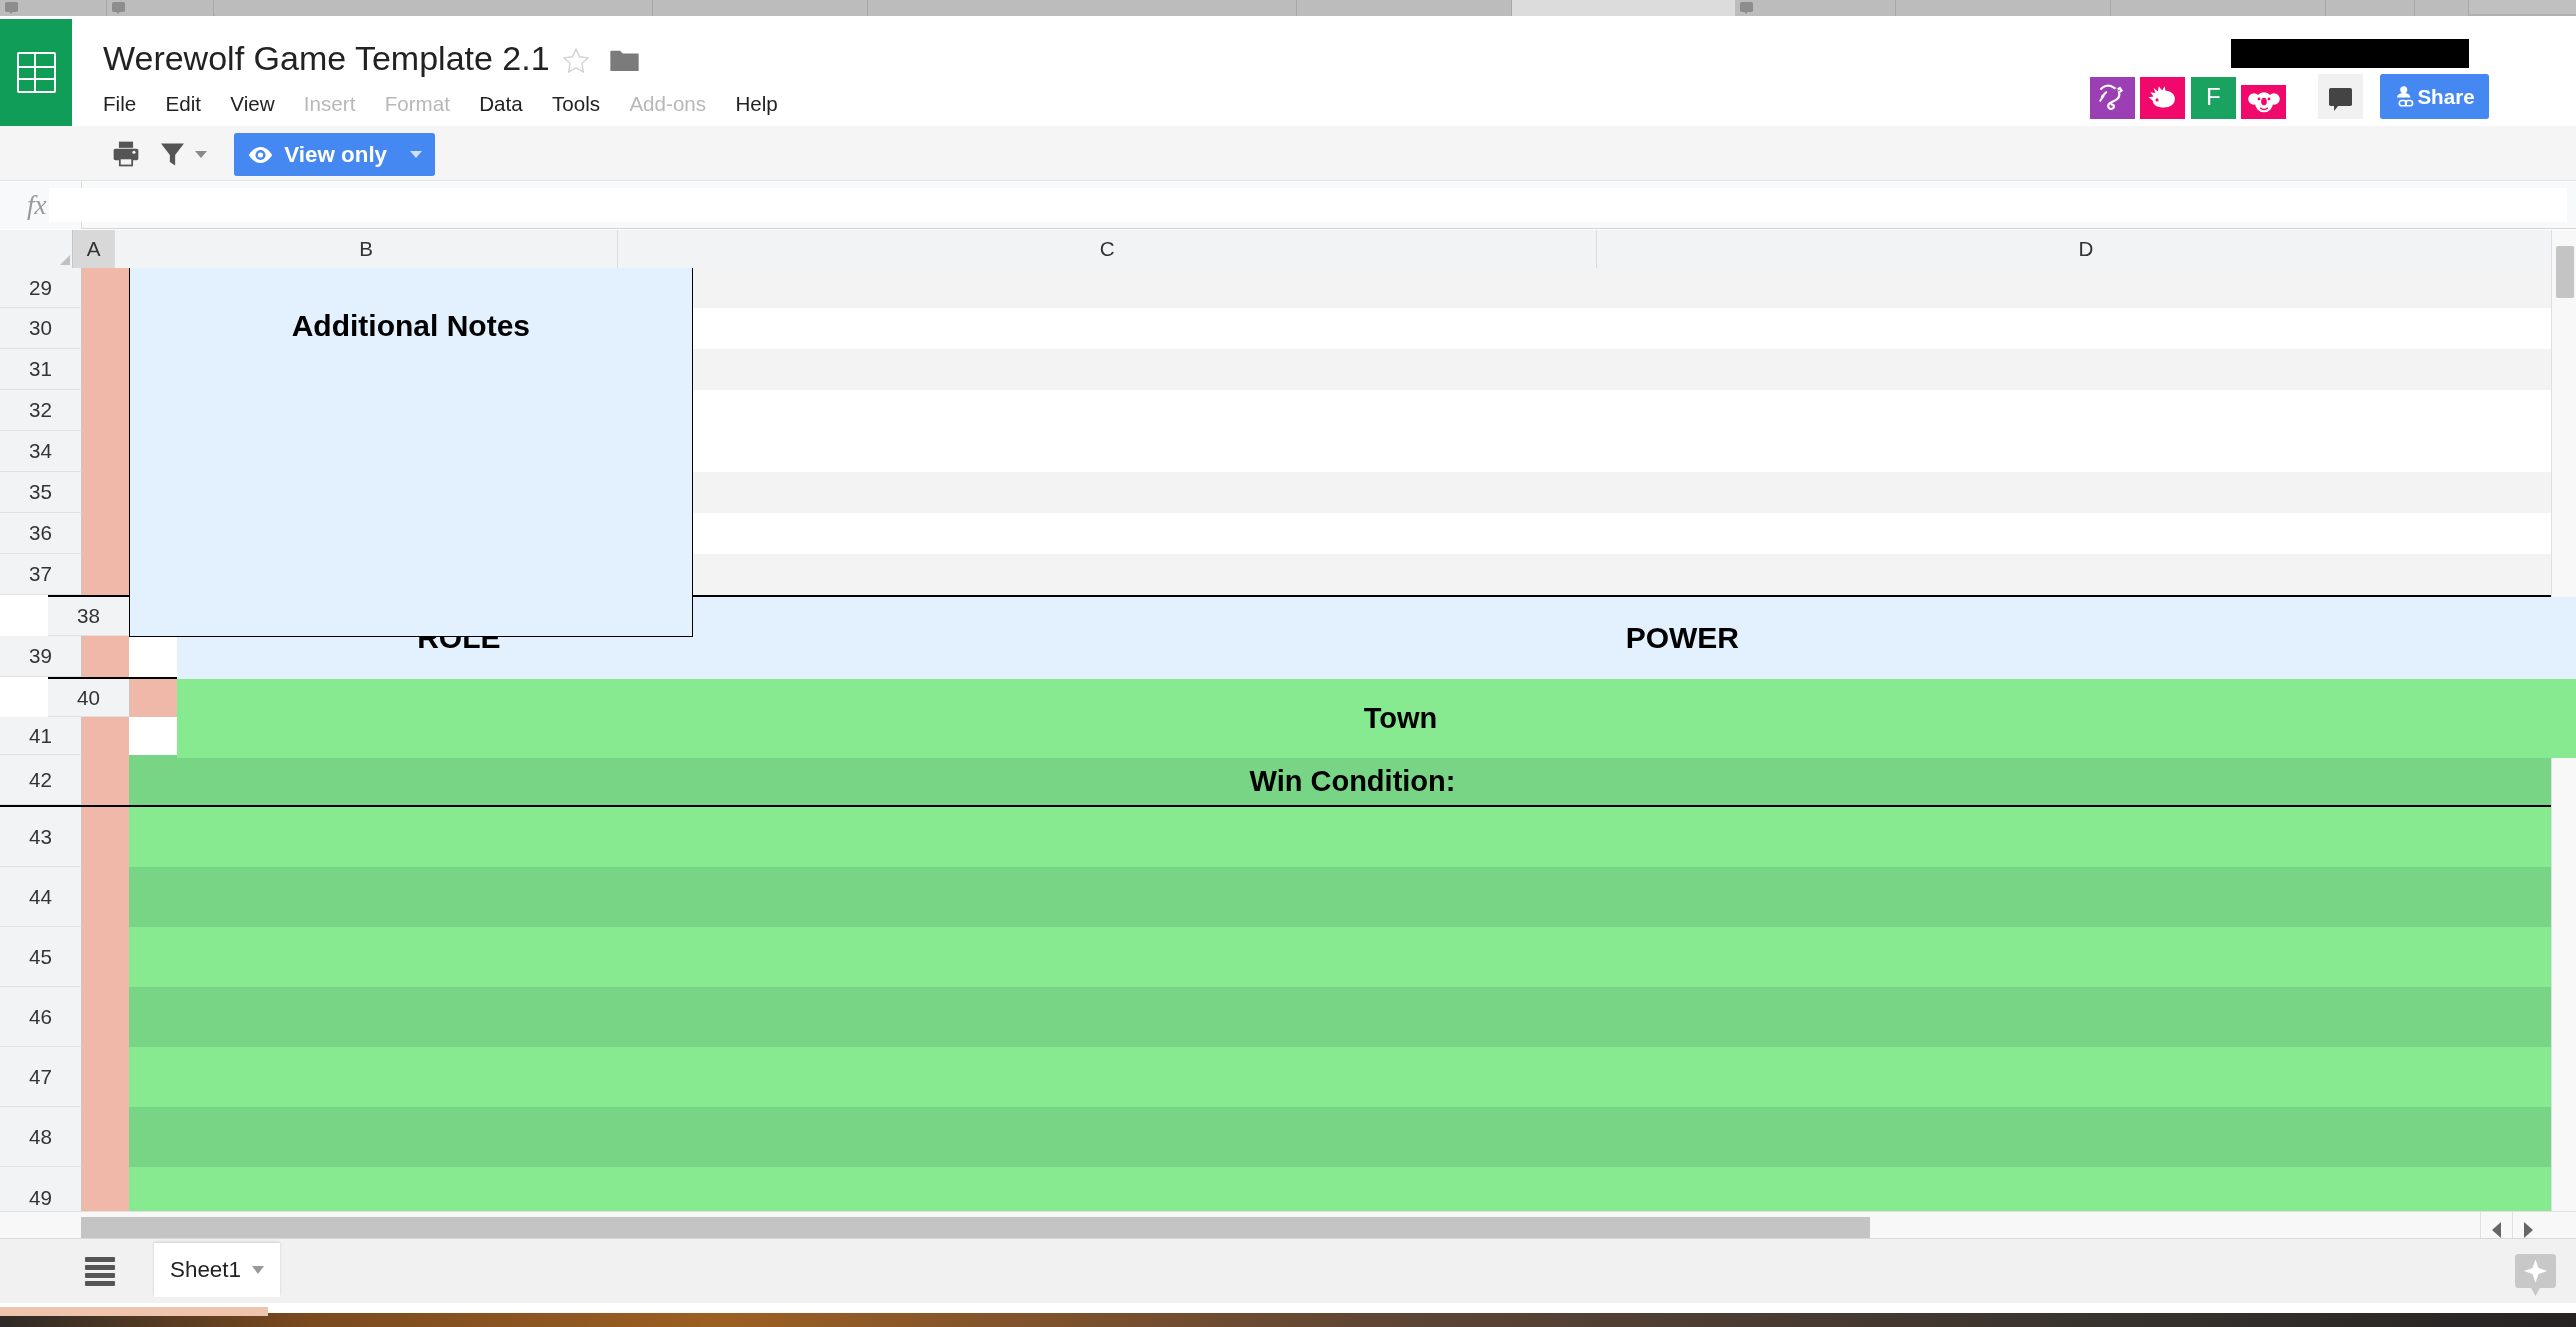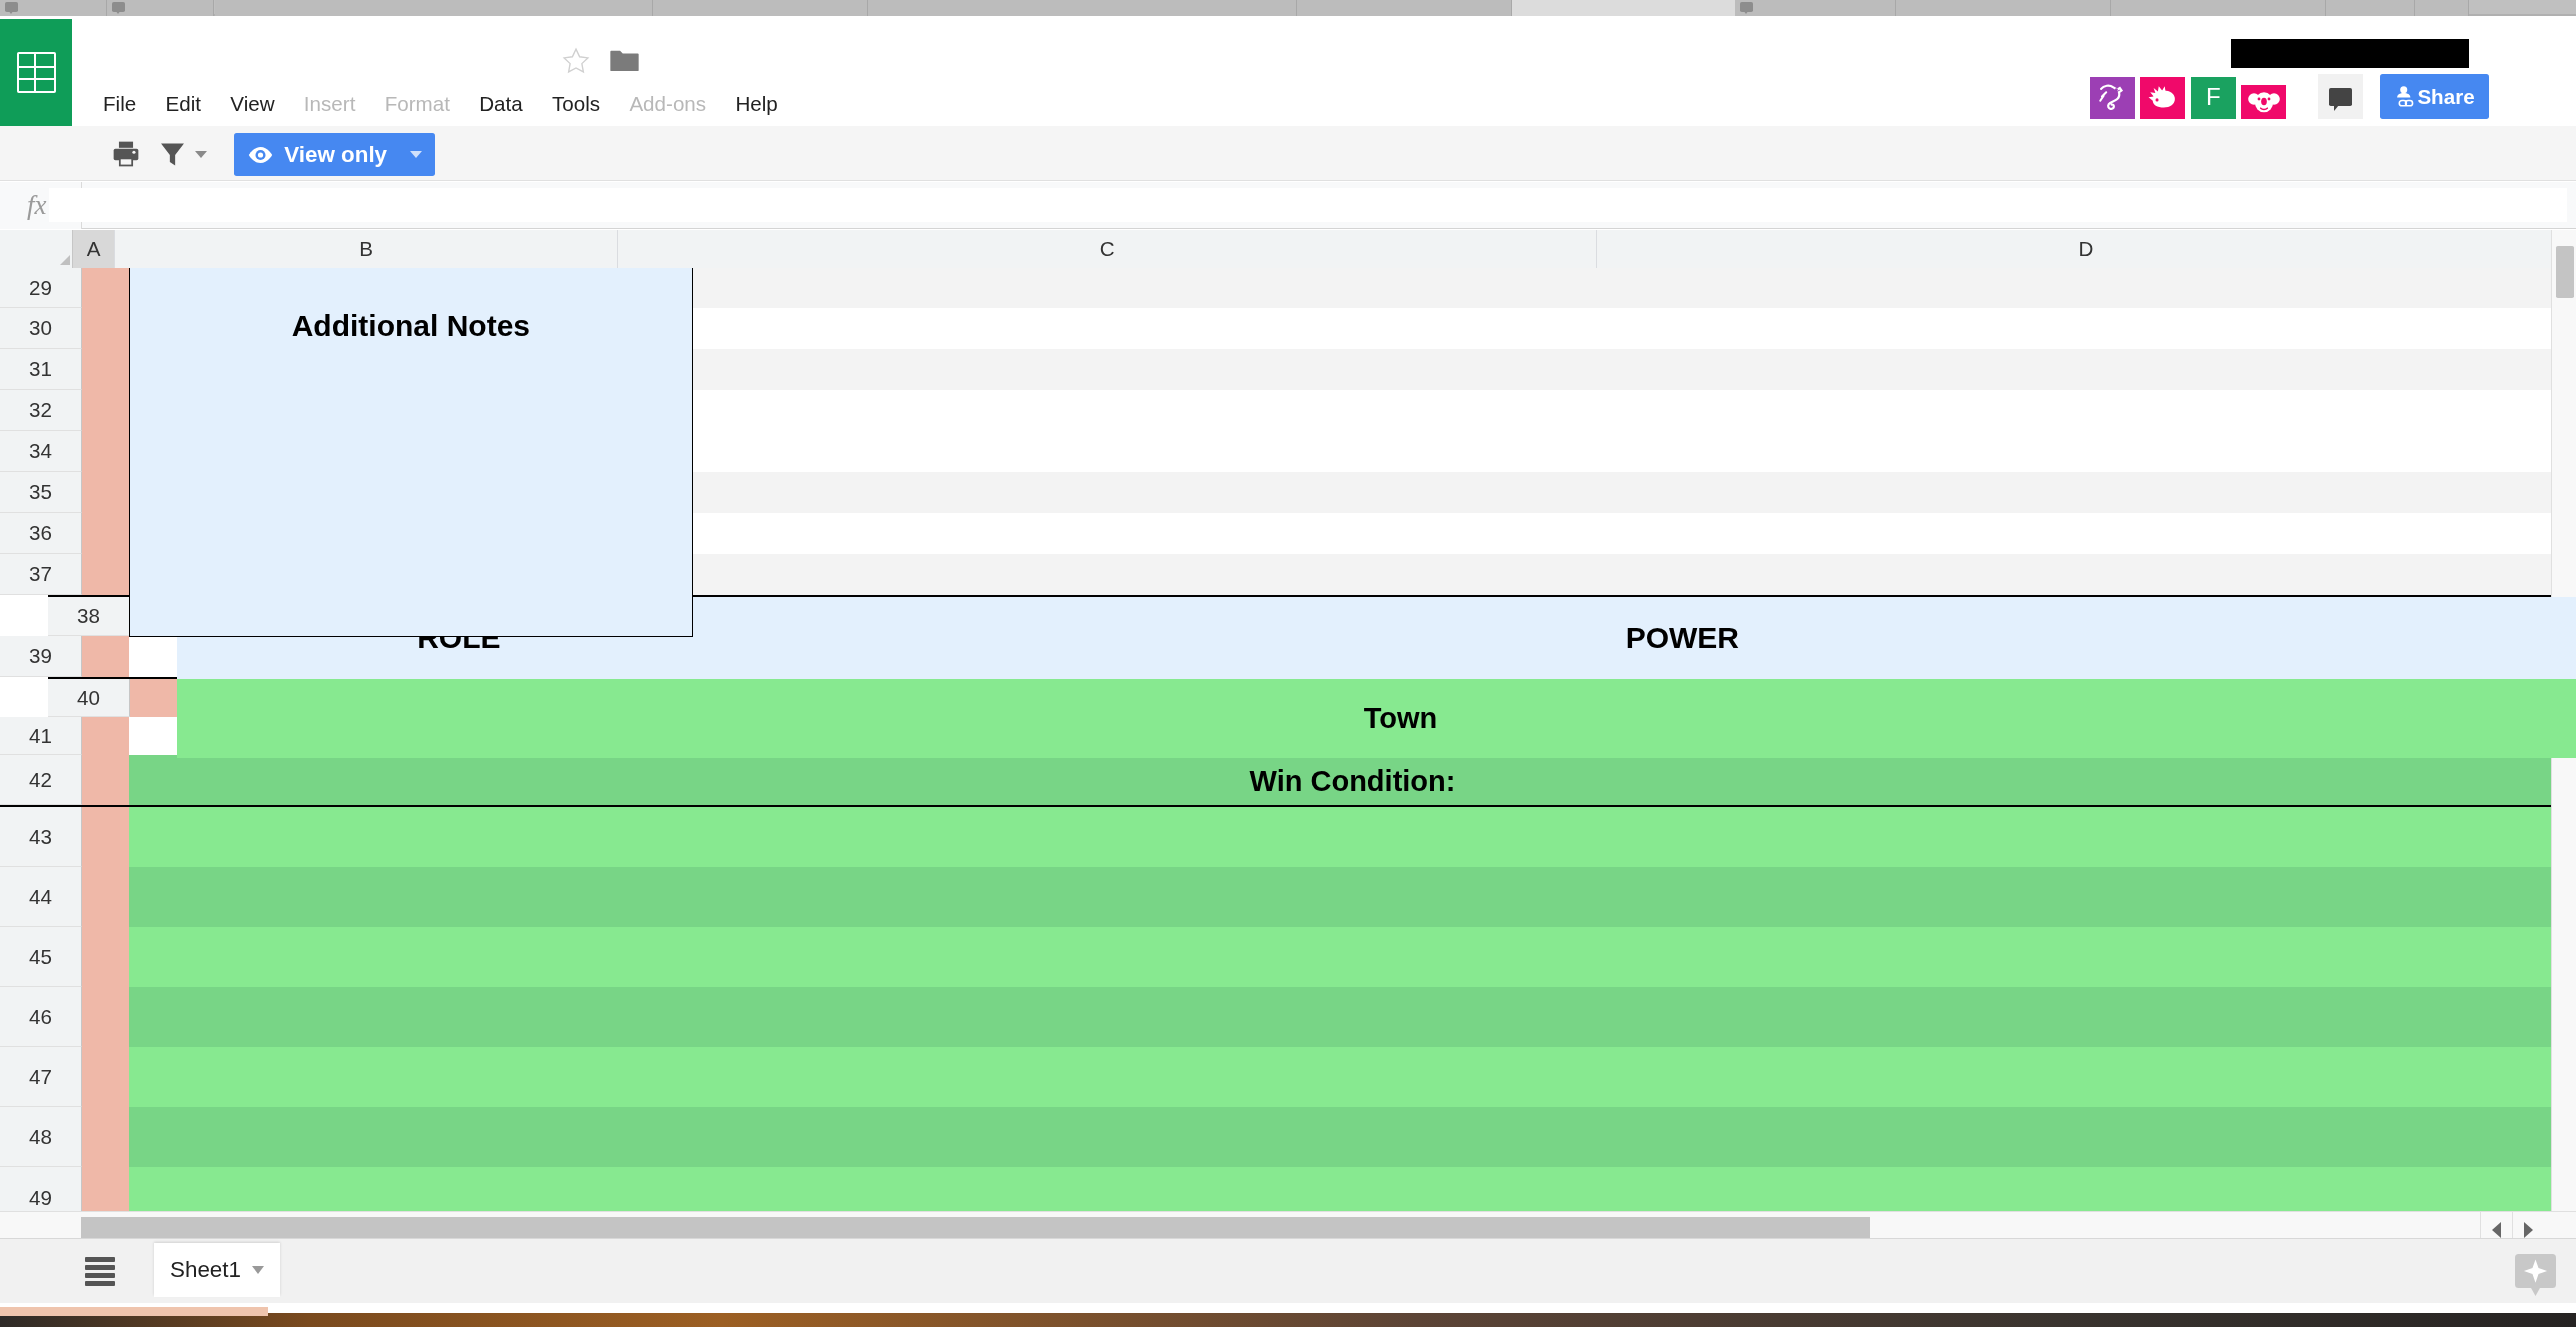--- a/index.html
+++ b/index.html
@@ -321,20 +321,21 @@
   </div>
 
 <div class="app-header">
 
   <div class="sheets-logo">
     <div class="logo-glyph">
       <div class="logo-vline"></div>
     </div>
   </div>
 
+  <div class="doc-title">Werewolf Game Template 2.1</div>
 
   <div class="star-icon">
     <svg viewBox="0 0 24 24" width="30" height="30">
       <path d="M12 2.5l2.9 6.1 6.6.9-4.8 4.6 1.2 6.6L12 17.6 6.1 20.7l1.2-6.6L2.5 9.5l6.6-.9z" fill="none" stroke="#d0d0d0" stroke-width="1.1"></path>
     </svg>
   </div>
 
   <div class="folder-icon">
     <svg viewBox="0 0 32 26" width="29" height="23">
       <path d="M0 3a1 1 0 011-1h10l3 3h17a1 1 0 011 1v18a1 1 0 01-1 1H1a1 1 0 01-1-1z" fill="#7b7b7b"></path>

